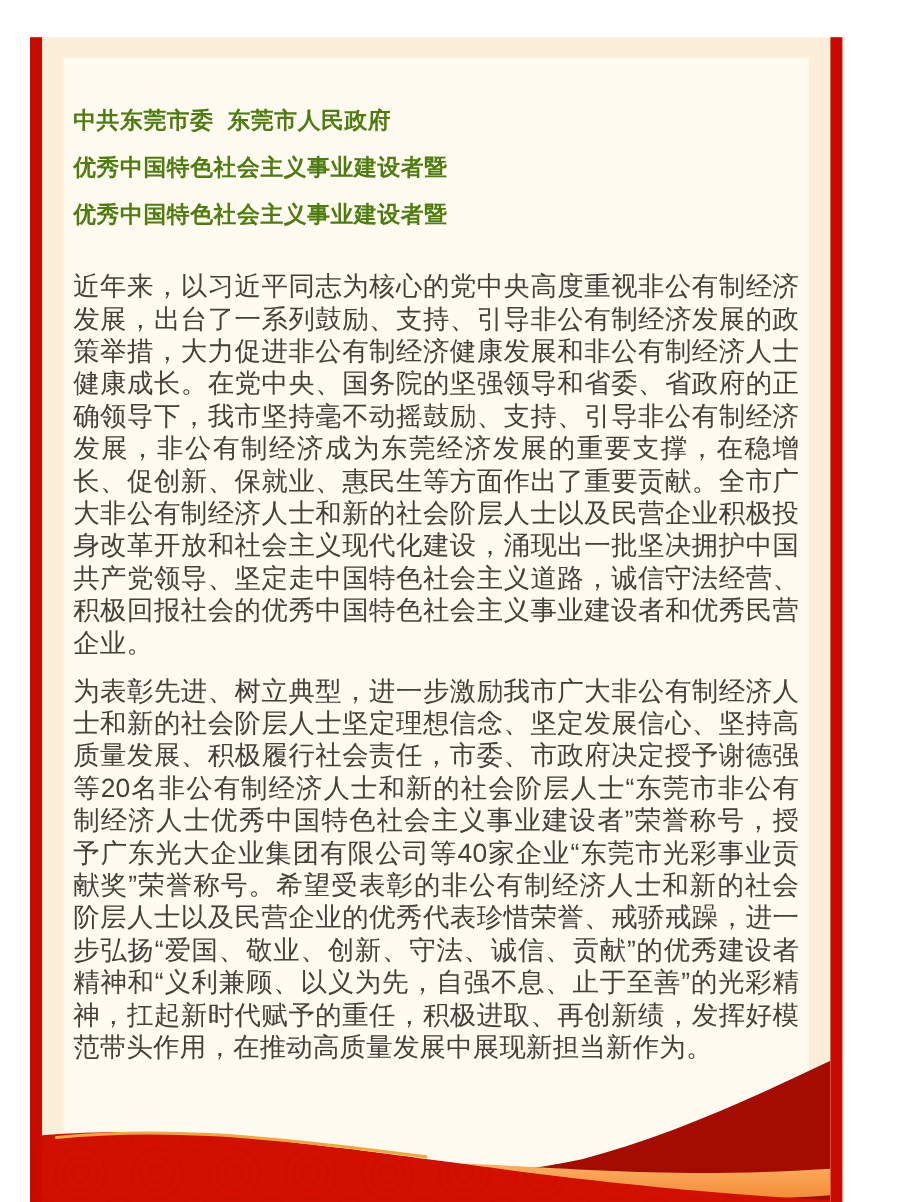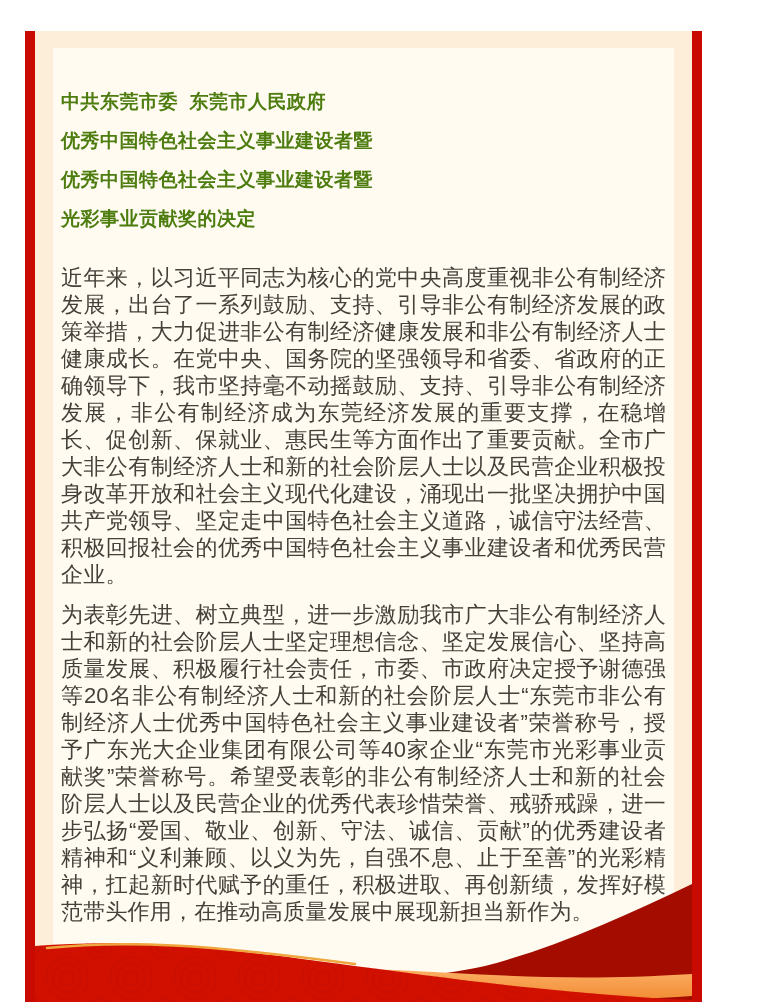--- a/index.html
+++ b/index.html
@@ -60,21 +60,20 @@
 <div class="page">
   <div class="frame">
 
     <div class="card">
       <div class="content">
 
         <div class="title-block">
           <div class="title-line">中共东莞市委  东莞市人民政府</div>
           <div class="title-line">优秀中国特色社会主义事业建设者暨</div>
           <div class="title-line">优秀中国特色社会主义事业建设者暨</div>
-          <div class="title-line">光彩事业贡献奖的决定</div>
         </div>
 
         <p class="body-par">近年来，以习近平同志为核心的党中央高度重视非公有制经济发展，出台了一系列鼓励、支持、引导非公有制经济发展的政策举措，大力促进非公有制经济健康发展和非公有制经济人士健康成长。在党中央、国务院的坚强领导和省委、省政府的正确领导下，我市坚持毫不动摇鼓励、支持、引导非公有制经济发展，非公有制经济成为东莞经济发展的重要支撑，在稳增长、促创新、保就业、惠民生等方面作出了重要贡献。全市广大非公有制经济人士和新的社会阶层人士以及民营企业积极投身改革开放和社会主义现代化建设，涌现出一批坚决拥护中国共产党领导、坚定走中国特色社会主义道路，诚信守法经营、积极回报社会的优秀中国特色社会主义事业建设者和优秀民营企业。</p>
         <p class="body-par">为表彰先进、树立典型，进一步激励我市广大非公有制经济人士和新的社会阶层人士坚定理想信念、坚定发展信心、坚持高质量发展、积极履行社会责任，市委、市政府决定授予谢德强等20名非公有制经济人士和新的社会阶层人士“东莞市非公有制经济人士优秀中国特色社会主义事业建设者”荣誉称号，授予广东光大企业集团有限公司等40家企业“东莞市光彩事业贡献奖”荣誉称号。希望受表彰的非公有制经济人士和新的社会阶层人士以及民营企业的优秀代表珍惜荣誉、戒骄戒躁，进一步弘扬“爱国、敬业、创新、守法、诚信、贡献”的优秀建设者精神和“义利兼顾、以义为先，自强不息、止于至善”的光彩精神，扛起新时代赋予的重任，积极进取、再创新绩，发挥好模范带头作用，在推动高质量发展中展现新担当新作为。</p>
 
       </div>
     </div>
 
     <svg class="waves" viewBox="0 0 657 120" preserveAspectRatio="none">
       <defs>

